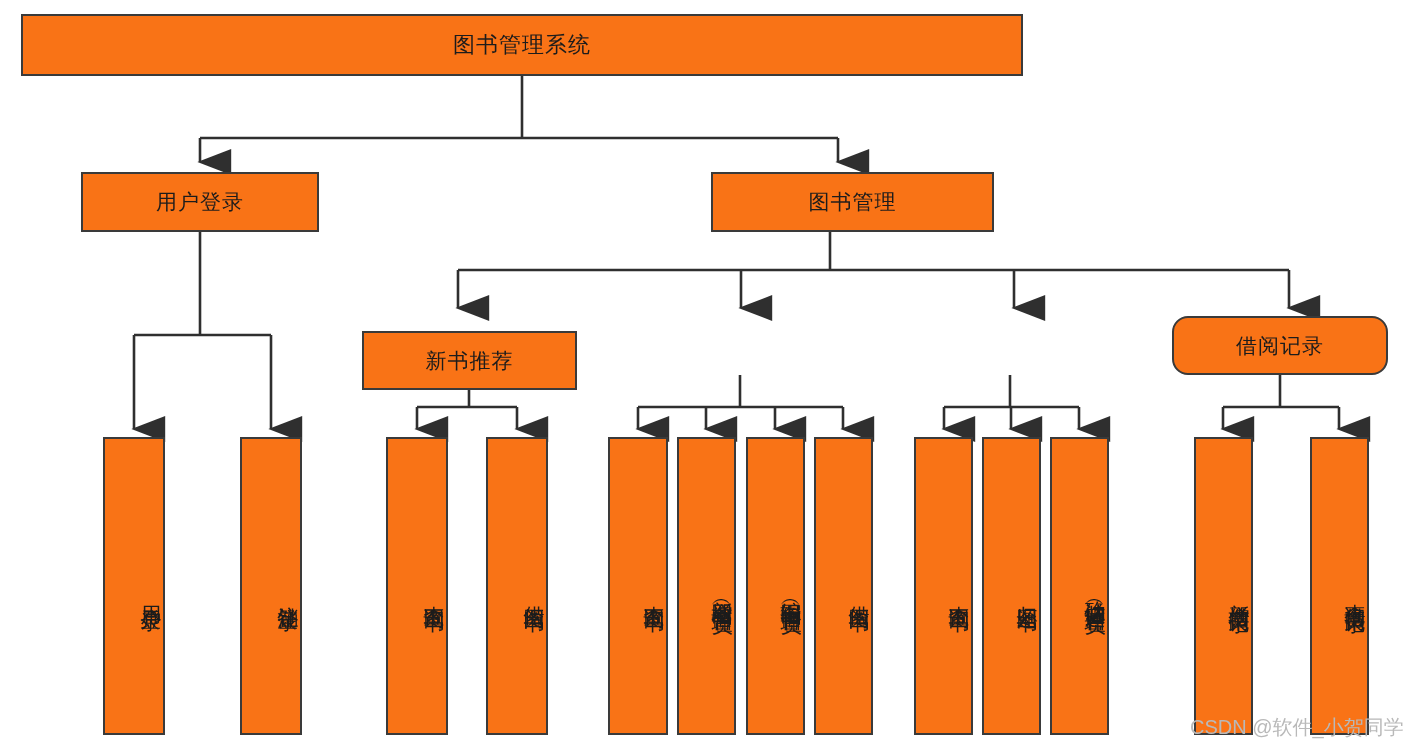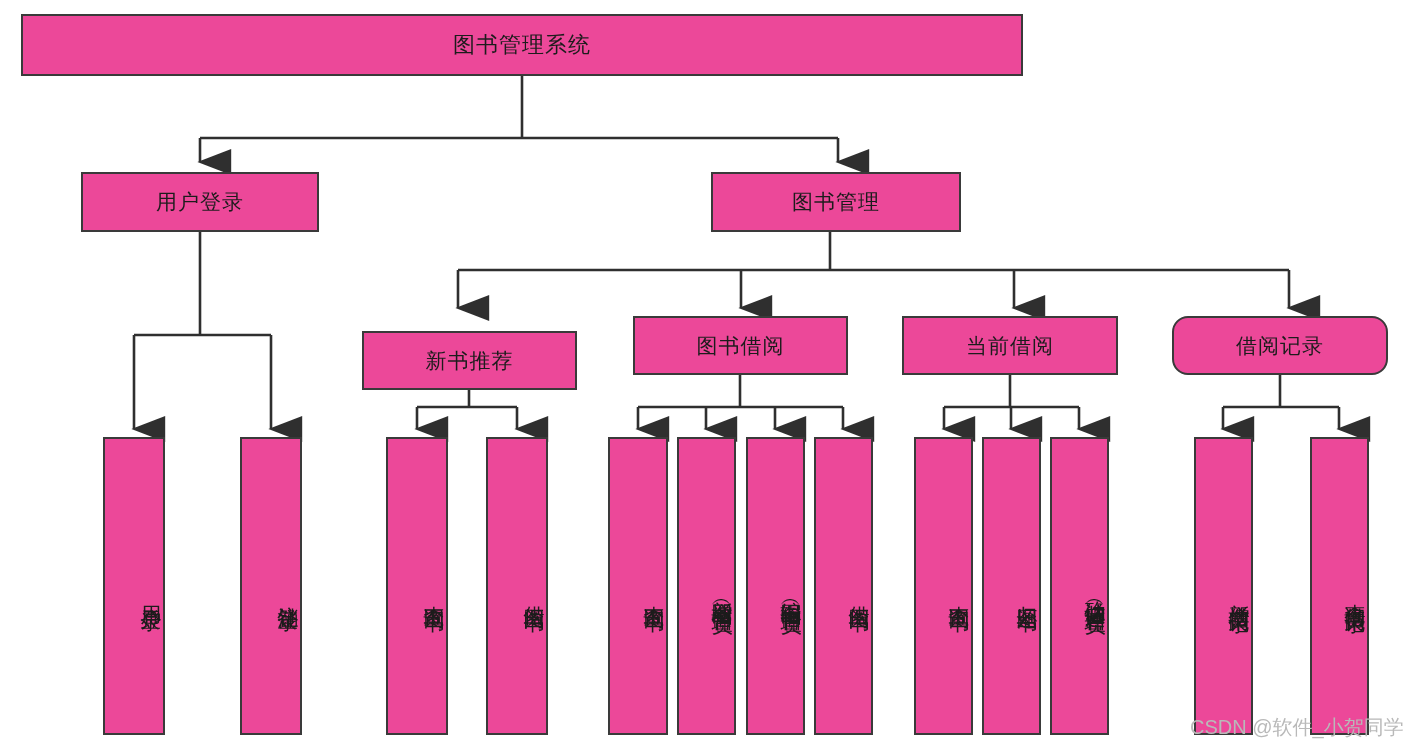--- a/index.html
+++ b/index.html
@@ -20,21 +20,21 @@
   #edges {
     position: absolute;
     left: 0;
     top: 0;
     width: 1405px;
     height: 747px;
   }
   .node {
     position: absolute;
     box-sizing: border-box;
-    background: #ec4899;
+    background: #f97316;
     border: 2px solid #3a3a3a;
     display: flex;
     align-items: center;
     justify-content: center;
     color: #1c1c1c;
     z-index: 2;
     text-align: right;
   }
   .node-h {
     font-size: 21px;
@@ -123,32 +123,26 @@
     </g>
   </svg>
 
   <div class="node node-h node-root" style="left:21px; top:14px; width:1002px; height:62px;">
     <span>图书管理系统</span>
   </div>
 
   <div class="node node-h" style="left:81px; top:172px; width:238px; height:60px;">
     <span>用户登录</span>
   </div>
-  <div class="node node-h" style="left:711px; top:172px; width:250px; height:60px;">
+  <div class="node node-h" style="left:711px; top:172px; width:283px; height:60px;">
     <span>图书管理</span>
   </div>
 
   <div class="node node-h" style="left:362px; top:299px; width:215px; height:59px;margin-top:32px;">
     <span>新书推荐</span>
-  </div>
-  <div class="node node-h" style="left:633px; top:316px; width:215px; height:59px;">
-    <span>图书借阅</span>
-  </div>
-  <div class="node node-h" style="left:902px; top:316px; width:216px; height:59px;">
-    <span>当前借阅</span>
   </div>
   <div class="node node-h" style="left:1172px; top:316px; width:216px; height:59px;border-radius:16px;">
     <span>借阅记录</span>
   </div>
 
   <div class="node node-v" style="left:103px; top:437px; width:62px; height:298px;">
     <span class="vlabel">用户登录</span>
   </div>
   <div class="node node-v" style="left:240px; top:437px; width:62px; height:298px;">
     <span class="vlabel">注销登录</span>

